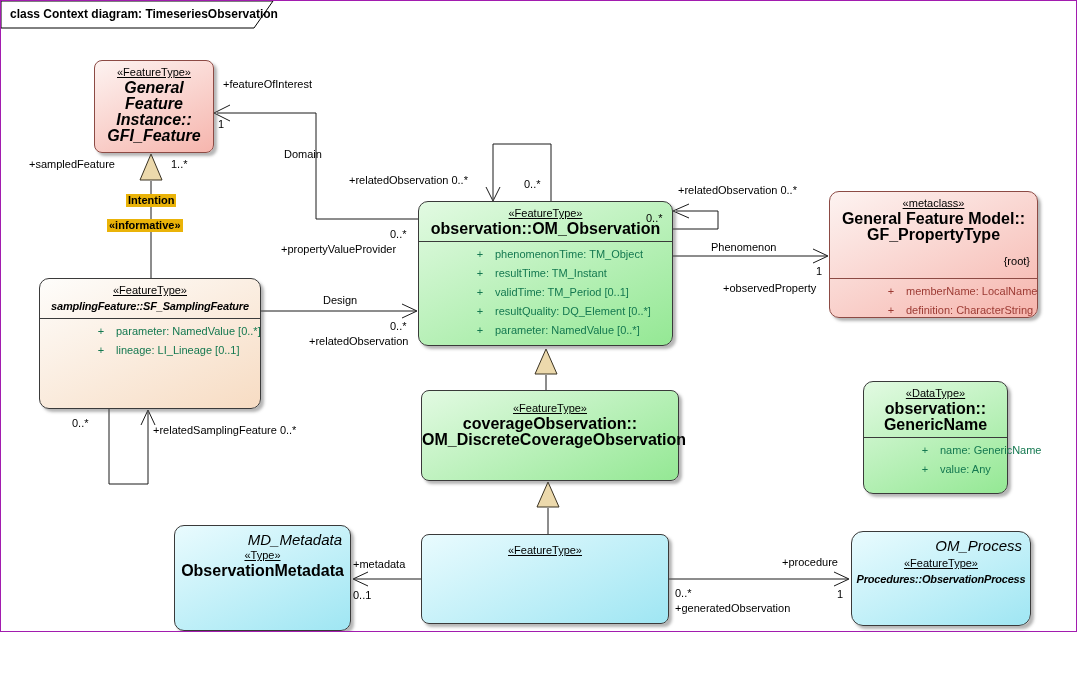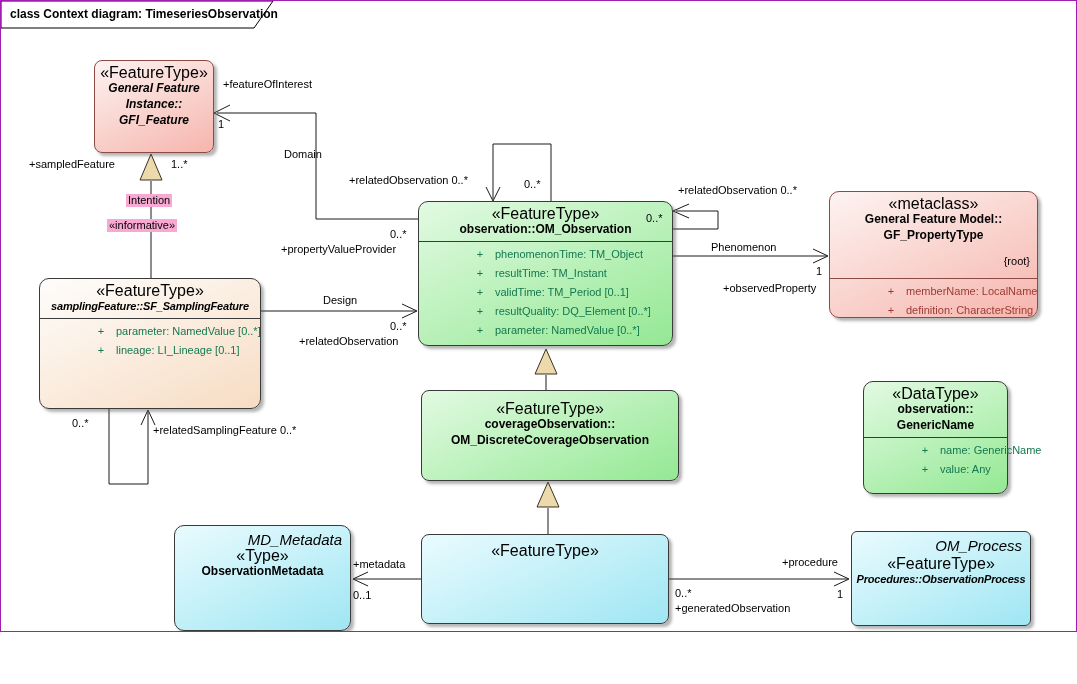--- a/index.html
+++ b/index.html
@@ -17,37 +17,37 @@
     box-shadow:3px 3px 3px rgba(90,90,90,.45);
     border:1px solid #3a3a3a;
   }
   .cls.pink{background:linear-gradient(155deg,#fdf3f1 0%,#f6b5ad 100%);border-color:#8c4a44;}
   .cls.green{background:linear-gradient(155deg,#e2fae2 0%,#94e894 100%);}
   .cls.cyan{background:linear-gradient(155deg,#e9fbfe 0%,#9fe6f3 100%);}
   .cls.peach{background:linear-gradient(155deg,#fefdfb 0%,#f7dcc3 100%);}
   .rounded{border-radius:8px;}
   .rsmall{border-radius:10px;}
   .hd{position:relative;text-align:center;padding-top:4px;}
-  .st{font-size:16px;line-height:15px;}
-  .nm{font-size:12px;font-weight:bold;line-height:16px;}
+  .st{font-size:11px;line-height:15px;text-decoration:underline;}
+  .nm{font-size:16px;font-weight:bold;line-height:16px;}
   .nm.it{font-style:italic;}
   .nm.tight{font-size:11px;letter-spacing:-0.2px;font-style:italic;}
   .divider{border-top:1px solid #3a3a3a;margin-top:4px;}
   .pink .divider{border-color:#8c4a44;}
   .attrs{padding:3px 0 0 0;}
   .row{font-size:11px;line-height:19px;white-space:nowrap;padding-left:48px;}
   .row .vis{display:inline-block;width:14px;text-align:center;margin-left:6px;}
   .row .txt{display:inline-block;margin-left:8px;}
   .teal{color:#147850;}
   .maroon{color:#9c3a33;}
   .parent-lbl{position:absolute;right:8px;top:5px;font-size:15px;font-style:italic;}
   .roottag{position:absolute;right:7px;top:63px;font-size:11px;}
   
   .lbl{position:absolute;font-size:11px;line-height:13px;white-space:nowrap;}
-  .lbl.bg{background:#f9a8d4;padding:0 2px;}
+  .lbl.bg{background:#eab308;padding:0 2px;font-weight:bold;}
   
   #tab-title{position:absolute;left:9px;top:6px;font-size:12px;font-weight:bold;white-space:nowrap;}
 </style>
 </head>
 <body>
 
 <div id="canvas">
 
   <svg class="layer">
 
@@ -189,21 +189,21 @@
       <div class="nm">ObservationMetadata</div>
     </div>
   </div>
 
   <div class="cls cyan rounded" style="left:420px;top:533px;width:248px;height:90px;">
     <div class="hd" style="padding-top:8px;">
       <div class="st">«FeatureType»</div>
     </div>
   </div>
 
-  <div class="cls cyan rsmall" style="left:850px;top:530px;width:180px;height:95px;border-radius:6px;">
+  <div class="cls cyan rsmall" style="left:850px;top:530px;width:180px;height:95px;border-radius:12px;">
     <div class="parent-lbl">OM_Process</div>
     <div class="hd" style="padding-top:24px;">
       <div class="st">«FeatureType»</div>
       <div class="nm tight">Procedures::ObservationProcess</div>
     </div>
   </div>
 
   <div class="lbl" style="left:222px;top:77px;">+featureOfInterest</div>
   <div class="lbl" style="left:217px;top:117px;">1</div>
   <div class="lbl" style="left:283px;top:147px;">Domain</div>
@@ -214,21 +214,21 @@
   <div class="lbl bg" style="left:106px;top:218px;">«informative»</div>
 
   <div class="lbl" style="left:348px;top:173px;">+relatedObservation 0..*</div>
   <div class="lbl" style="left:523px;top:177px;">0..*</div>
 
   <div class="lbl" style="left:389px;top:227px;">0..*</div>
   <div class="lbl" style="left:280px;top:242px;">+propertyValueProvider</div>
 
   <div class="lbl" style="left:322px;top:293px;">Design</div>
   <div class="lbl" style="left:389px;top:319px;">0..*</div>
-  <div class="lbl" style="left:298px;top:334px;">+relatedObservation</div>
+  <div class="lbl" style="left:308px;top:334px;">+relatedObservation</div>
 
   <div class="lbl" style="left:677px;top:183px;">+relatedObservation 0..*</div>
   <div class="lbl" style="left:645px;top:211px;">0..*</div>
 
   <div class="lbl" style="left:710px;top:240px;">Phenomenon</div>
   <div class="lbl" style="left:815px;top:264px;">1</div>
   <div class="lbl" style="left:722px;top:281px;">+observedProperty</div>
 
   <div class="lbl" style="left:71px;top:416px;">0..*</div>
   <div class="lbl" style="left:152px;top:423px;">+relatedSamplingFeature 0..*</div>

